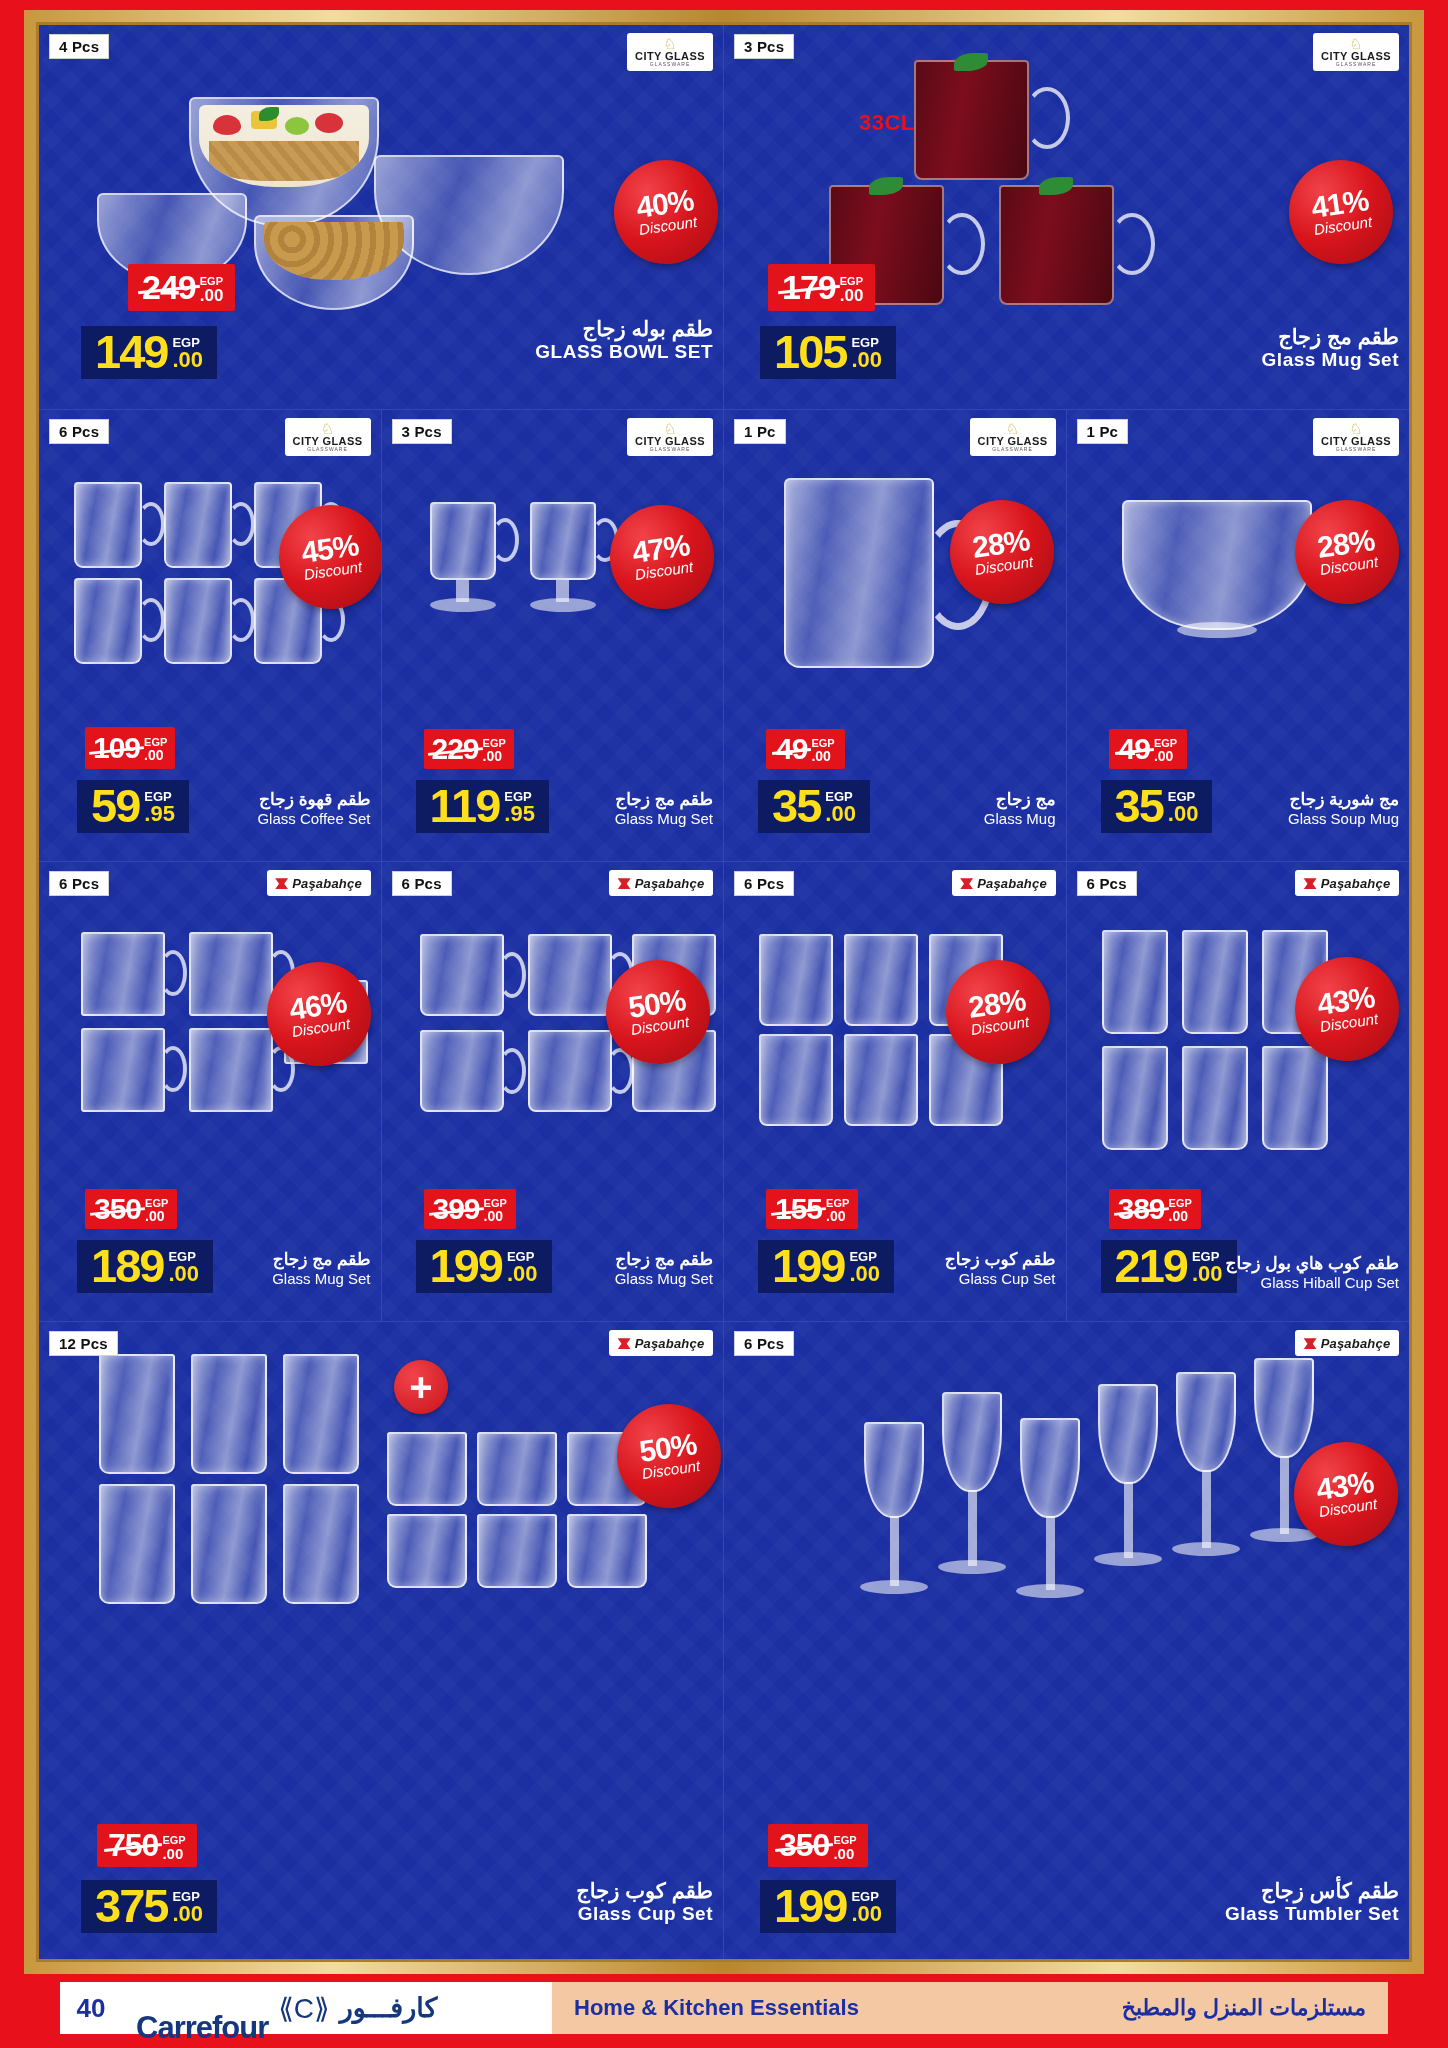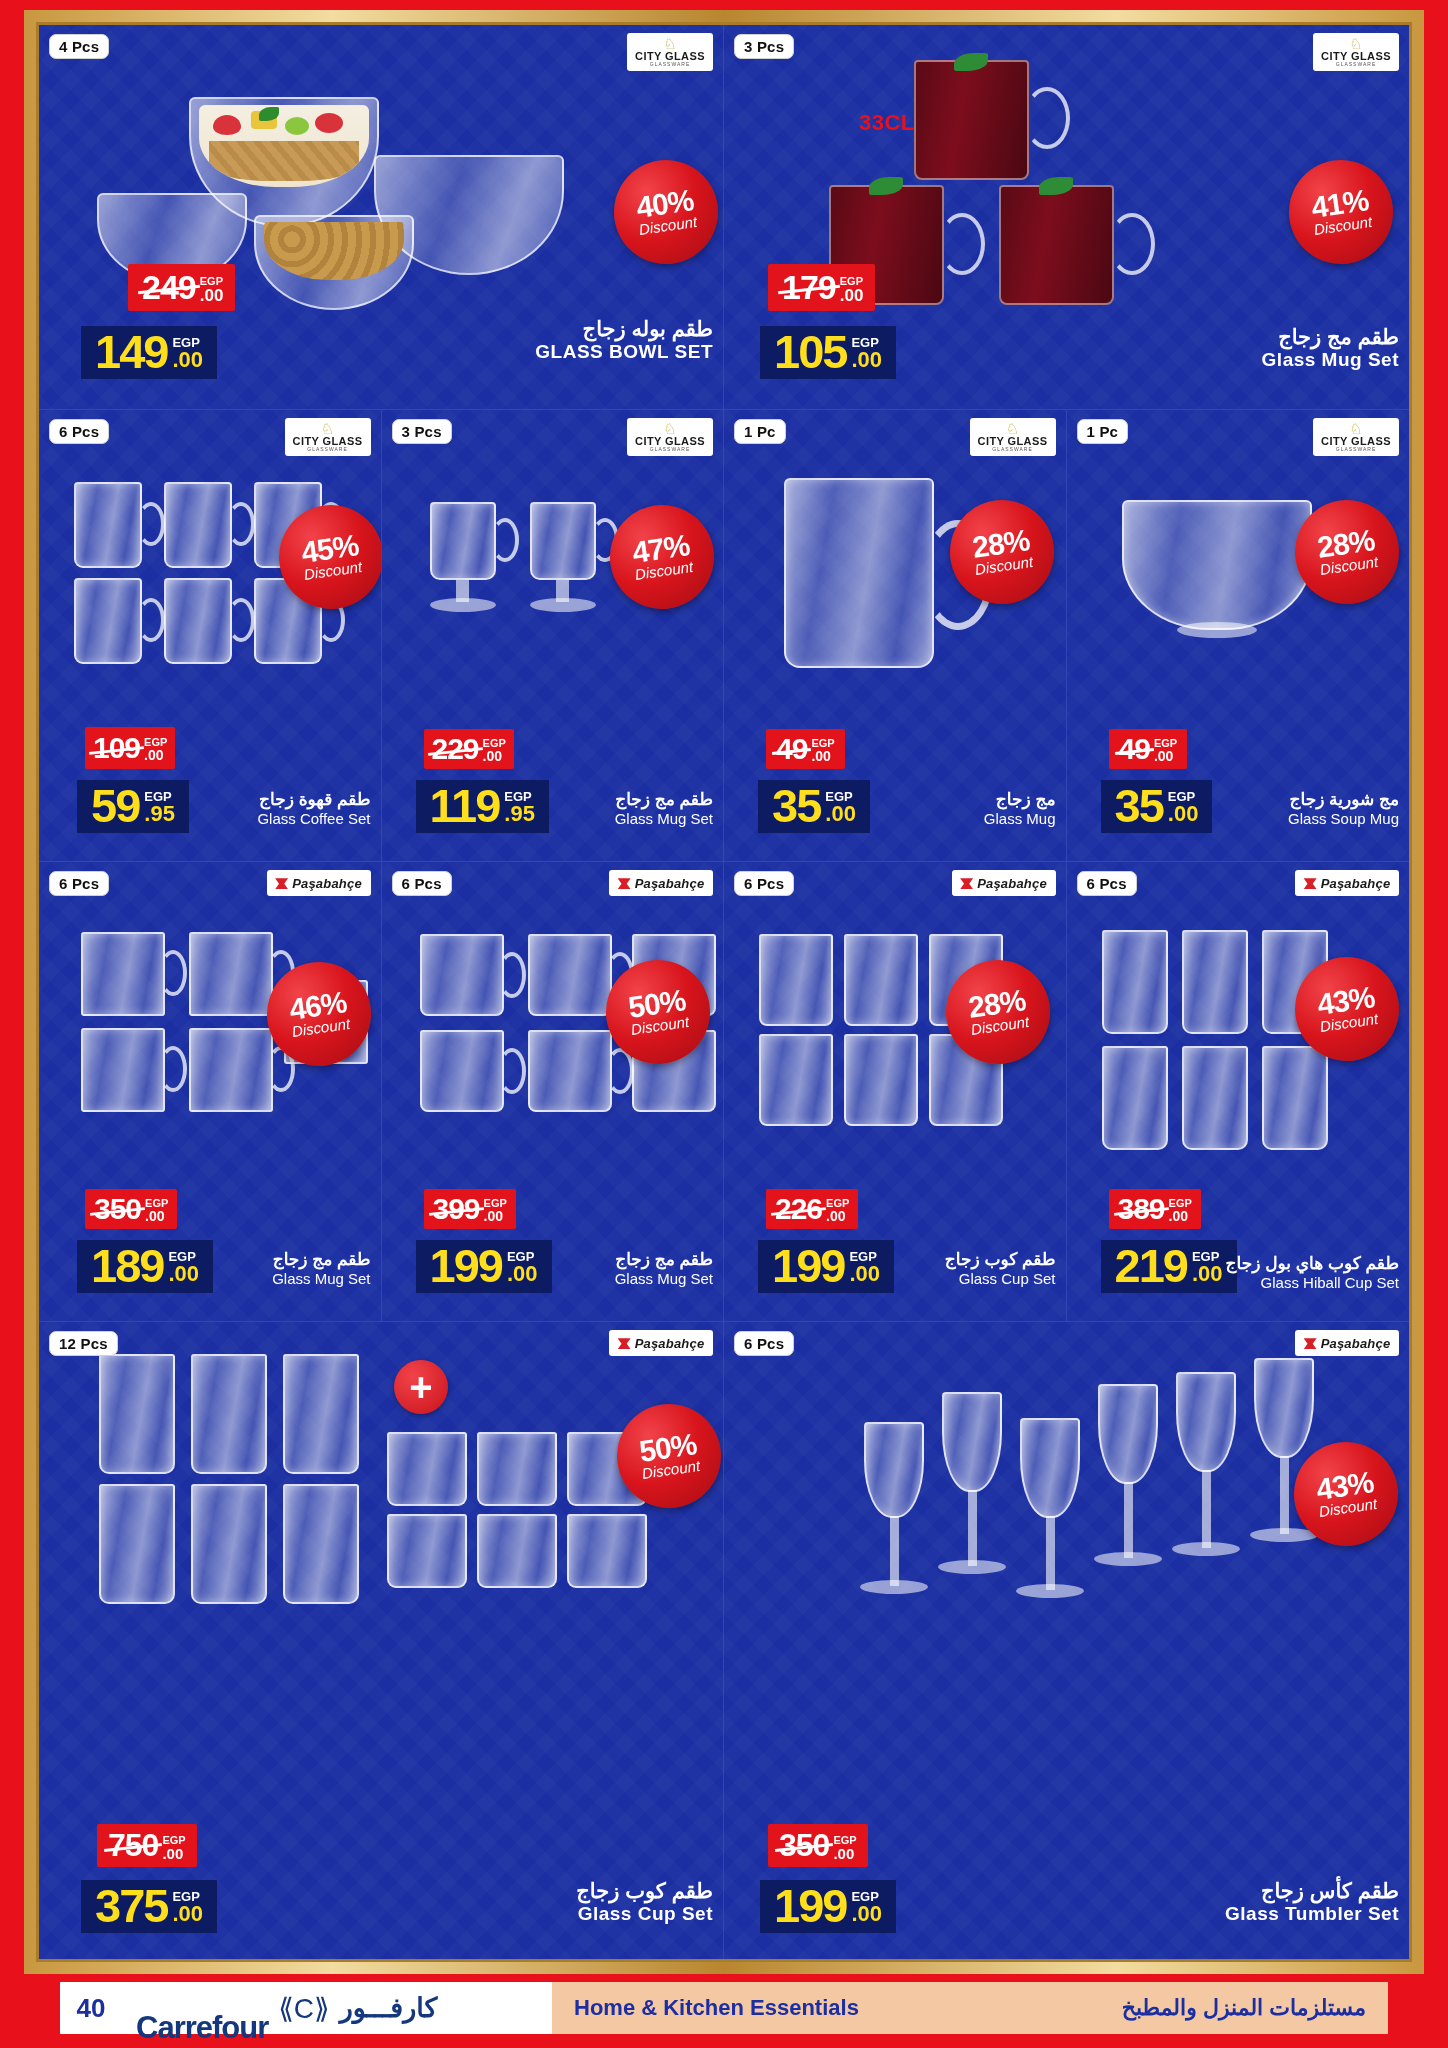--- a/index.html
+++ b/index.html
@@ -43,21 +43,21 @@
     border-right: 1px solid #3246b8;
     border-bottom: 1px solid #3246b8;
     overflow: hidden;
   }
   .cell:last-child { border-right: none; }
   .row:last-child .cell { border-bottom: none; }
 
   .pcs-badge {
     position: absolute; left: 10px; top: 9px;
     background: #fff; color: #111; font-weight: bold;
-    font-size: 15px; padding: 3px 9px; border-radius: 7px;
+    font-size: 15px; padding: 3px 9px; border-radius: 0;
     border: 1px solid #d0d0d0; z-index: 6;
     letter-spacing: .2px;
   }
   .brand {
     position: absolute; right: 10px; top: 8px;
     background: #fff; border-radius: 3px; z-index: 6;
     padding: 4px 7px; text-align: center; line-height: 1;
   }
   .brand.city { width: 86px; }
   .brand.pasa { width: 104px; padding: 5px 6px; }
@@ -547,21 +547,21 @@
               <div class="g glass" style="left:205px;top:72px;width:74px;height:92px;border-radius:3px 3px 8px 8px"></div>
               <div class="g glass" style="left:35px;top:172px;width:74px;height:92px;border-radius:3px 3px 8px 8px"></div>
               <div class="g glass" style="left:120px;top:172px;width:74px;height:92px;border-radius:3px 3px 8px 8px"></div>
               <div class="g glass" style="left:205px;top:172px;width:74px;height:92px;border-radius:3px 3px 8px 8px"></div>
             </div>
             <div class="discount" style="left:222px; top:98px;">
               <div class="pct">28%</div>
               <div class="lbl">Discount</div>
             </div>
             <div class="old-price" style="left:42px; bottom:92px; padding:3px 9px;">
-              <div class="num" style="font-size:30px">226</div>
+              <div class="num" style="font-size:30px">155</div>
               <div class="side">
                 <span class="cur">EGP</span>
                 <span class="dec" style="font-size:14px">.00</span>
               </div>
             </div>
             <div class="new-price" style="left:34px; bottom:28px;">
               <div class="num">199</div>
               <div class="side">
                 <span class="cur">EGP</span>
                 <span class="dec">.00</span>

